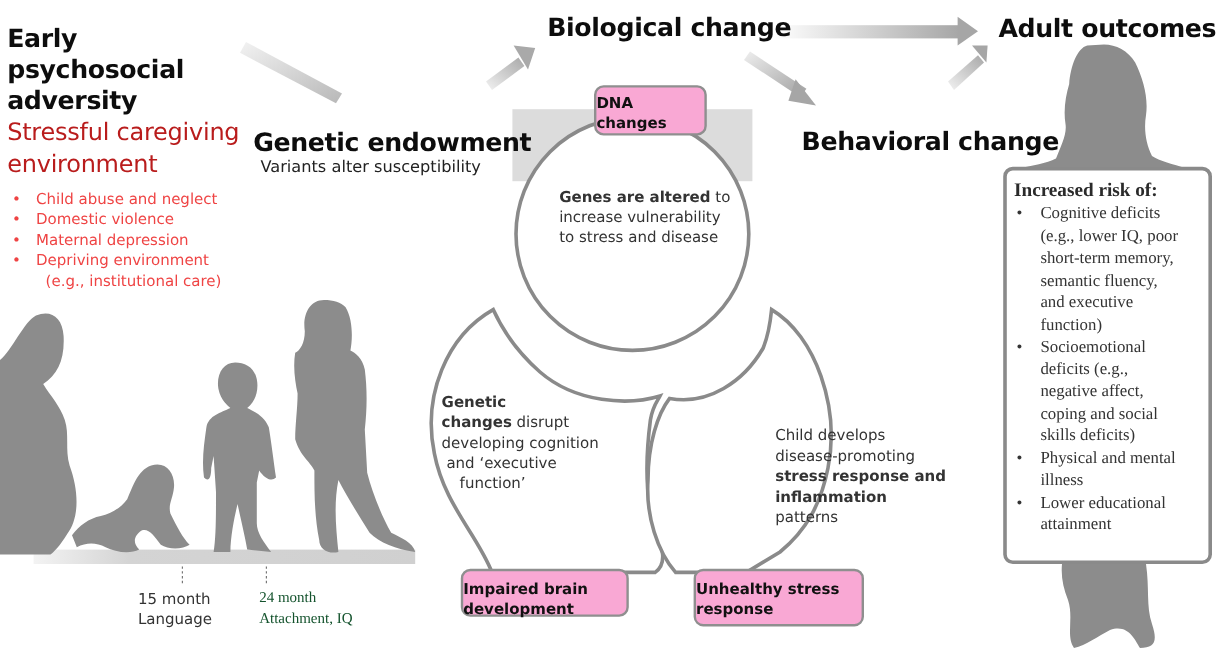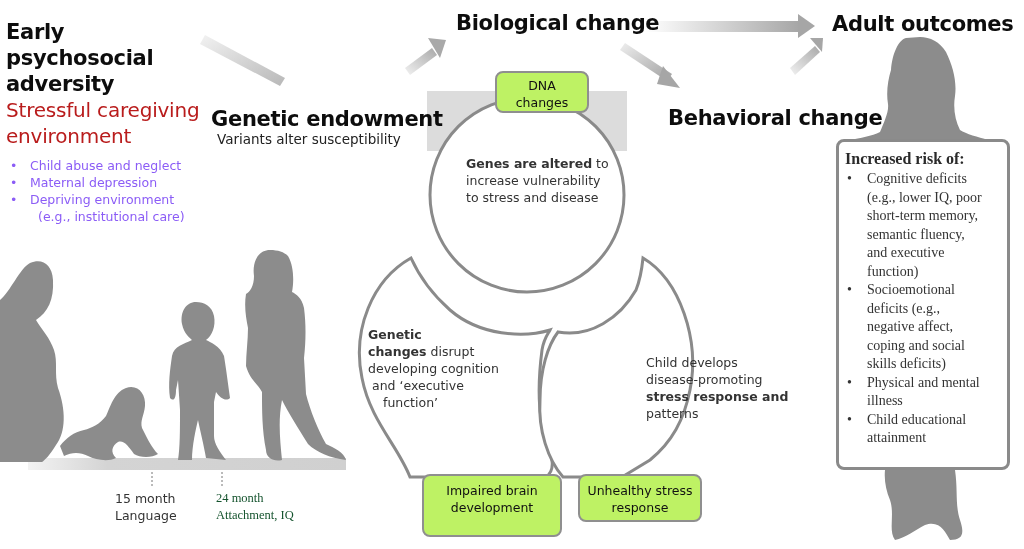--- a/index.html
+++ b/index.html
@@ -1,26 +1,26 @@
 <!DOCTYPE html>
 <html><head>
 <meta charset="utf-8">
 <style>
   html, body { margin:0; padding:0; background:#ffffff; }
   body { width:1024px; height:549px; position:relative; overflow:hidden; font-family:"DejaVu Sans", sans-serif; color:#111; }
   .abs { position:absolute; }
   svg.bg { position:absolute; left:0; top:0; }
   .h-bold { font-weight:bold; font-size:21px; line-height:26px; color:#0d0d0d; letter-spacing:-0.3px; }
   .sub-title { font-size:20px; line-height:26px; color:#b91c1c; letter-spacing:-0.2px; }
-  .small { font-size:12.5px; line-height:17px; color:#8b5cf6; }
+  .small { font-size:12.5px; line-height:17px; color:#ef4444; }
   ul.bul { list-style:none; margin:0; padding:0; }
   ul.bul li { position:relative; padding-left:24px; }
   ul.bul li::before { content:"•"; position:absolute; left:4px; }
   .circle-text { font-size:12.5px; line-height:17px; color:#333; }
-  .box { position:absolute; border:2px solid #8f8f8f; border-radius:8px; background:#bef264; text-align:center; font-weight:normal; font-size:12.5px; line-height:17px; color:#111; }
+  .box { position:absolute; border:2px solid #8f8f8f; border-radius:8px; background:#f9a8d4; text-align:left; font-weight:bold; font-size:12.5px; line-height:17px; color:#111; }
   .serif { font-family:"Liberation Serif", "DejaVu Serif", serif; }
   .risk { font-size:14px; line-height:18.5px; color:#333; }
   .risk ul.bul li { padding-left:22px; }
   .risk ul.bul li::before { left:2px; }
 </style>
 </head>
 <body>
 
 <svg class="bg" width="1024" height="549" viewBox="0 0 1024 549">
   <defs>
@@ -93,20 +93,21 @@
 <div class="abs h-bold" style="left:832px; top:11px;">Adult outcomes</div>
 <div class="abs h-bold" style="left:668px; top:105px;">Behavioral change</div>
 <div class="abs h-bold" style="left:211px; top:106px;">Genetic endowment</div>
 <div class="abs" style="left:217px; top:131px; font-size:13.5px; color:#222;">Variants alter susceptibility</div>
 
 <div class="abs" style="left:6px; top:97px;">
   <div class="sub-title">Stressful caregiving</div>
   <div class="sub-title">environment</div>
   <ul class="bul small" style="margin-top:8px;">
     <li>Child abuse and neglect</li>
+    <li>Domestic violence</li>
     <li>Maternal depression</li>
     <li>Depriving environment</li>
   </ul>
   <div class="small" style="padding-left:32px;">(e.g., institutional care)</div>
 </div>
 
 <div class="abs small" style="left:115px; top:490px; color:#333;">
   <div>15 month</div>
   <div>Language</div>
 </div>
@@ -125,32 +126,33 @@
   <div>to stress and disease</div>
 </div>
 
 <div class="abs circle-text" style="left:368px; top:326px;">
   <div><b>Genetic</b></div>
   <div><b>changes</b><span> disrupt</span></div>
   <div>developing  cognition</div>
   <div style="padding-left:4px;">and ‘executive</div>
   <div style="padding-left:15px;">function’</div>
 </div>
-<div class="box" style="left:422px; top:474px; width:140px; height:63px; padding-top:6px; box-sizing:border-box;">
+<div class="box" style="left:384px; top:474px; width:140px; height:40px; padding-top:6px; box-sizing:border-box;">
   <div>Impaired brain</div>
   <div>development</div>
 </div>
 
 <div class="abs circle-text" style="left:646px; top:330px;margin-top:24px;">
   <div>Child develops</div>
   <div>disease-promoting</div>
   <div><b>stress response and</b></div>
+  <div><b>inflammation</b></div>
   <div>patterns</div>
 </div>
-<div class="box" style="left:578px; top:474px; width:124px; height:48px; padding-top:6px; box-sizing:border-box;">
+<div class="box" style="left:578px; top:474px; width:142px; height:48px; padding-top:6px; box-sizing:border-box;">
   <div>Unhealthy stress</div>
   <div>response</div>
 </div>
 
 <div class="abs serif risk" style="left:836px; top:139px; width:174px; height:331px; border:3px solid #8a8a8a; border-radius:8px; background:#fff; box-sizing:border-box; padding:6px 4px 0 6px;">
   <div style="font-weight:bold; font-size:16px; line-height:22px; color:#2a2a2a;">Increased risk of:</div>
   <ul class="bul">
     <li>
       <div>Cognitive deficits</div>
         <div>(e.g., lower IQ, poor</div>
@@ -164,17 +166,17 @@
         <div>deficits (e.g.,</div>
         <div>negative affect,</div>
         <div>coping and social</div>
         <div>skills deficits)</div>
     </li>
     <li>
       <div>Physical and mental</div>
         <div>illness</div>
     </li>
     <li>
-      <div>Child educational</div>
+      <div>Lower educational</div>
         <div>attainment</div>
     </li>
   </ul>
 </div>
 
 </body></html>

